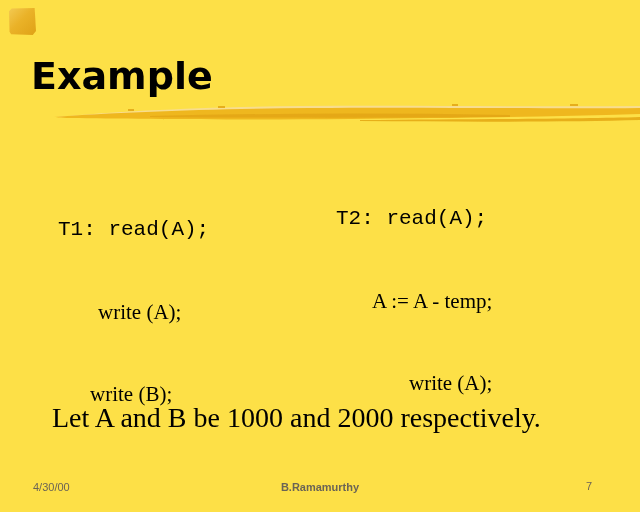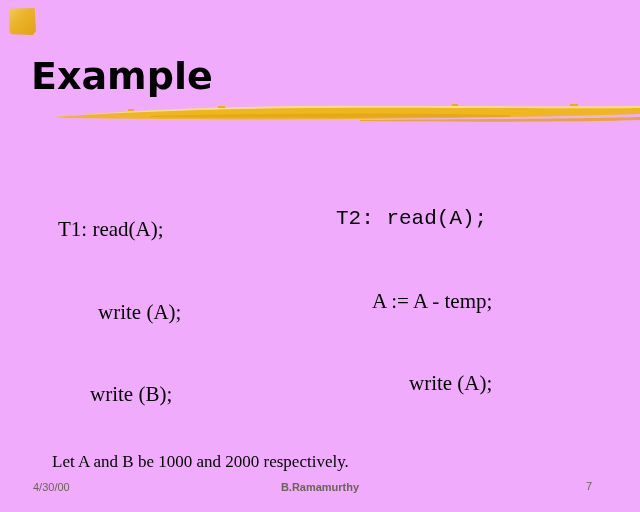--- a/index.html
+++ b/index.html
@@ -4,21 +4,21 @@
 <style>
   html, body {
     margin: 0;
     padding: 0;
     background: #ffffff;
   }
   .slide {
     position: relative;
     width: 640px;
     height: 512px;
-    background: #f0abfc;
+    background: #fde047;
     overflow: hidden;
     font-family: "Liberation Serif", serif;
     color: #000000;
   }
   
   .corner-square {
     position: absolute;
     left: 9px;
     top: 8px;
     width: 27px;
@@ -48,41 +48,40 @@
   }
   .code {
     position: absolute;
     font-size: 21px;
     line-height: 27.5px;
     white-space: pre;
   }
   .code-t1 { left: 58px;  top: 161px; }
   .code-t2 { left: 336px; top: 150px; }
   .code .ln { white-space: pre; }
-  .code-t1 .ln:nth-child(1) { padding-left: 0px;  }
+  .code-t1 .ln:nth-child(1) { padding-left: 0px; font-family: Liberation Mono, monospace;  }
   .code-t1 .ln:nth-child(2) { padding-left: 40px; }
   .code-t1 .ln:nth-child(3) { padding-left: 32px; }
   .code-t1 .ln:nth-child(4) { padding-left: 38px; }
   .code-t1 .ln:nth-child(5) { padding-left: 39px; }
   .code-t1 .ln:nth-child(6) { padding-left: 33px; }
   .code-t2 .ln:nth-child(1) { padding-left: 0px; font-family: Liberation Mono, monospace;  }
   .code-t2 .ln:nth-child(2) { padding-left: 36px; }
   .code-t2 .ln:nth-child(3) { padding-left: 40px; text-align: right; }
   .code-t2 .ln:nth-child(4) { padding-left: 30px; }
   .code-t2 .ln:nth-child(5) { padding-left: 35px; }
   .code-t2 .ln:nth-child(6) { padding-left: 38px; }
   .code-t2 .ln:nth-child(7) { padding-left: 32px; }
   .note {
     position: absolute;
     left: 52px;
     top: 404px;
-    font-size: 17px;
+    font-size: 28px;
     line-height: 27px;
     white-space: nowrap;
-    margin-top: 44px;
   }
   .footer {
     position: absolute;
     left: 0;
     right: 0;
     top: 480px;
     height: 20px;
     font-family: "Liberation Sans", sans-serif;
     font-size: 11px;
     color: #6b6455;

